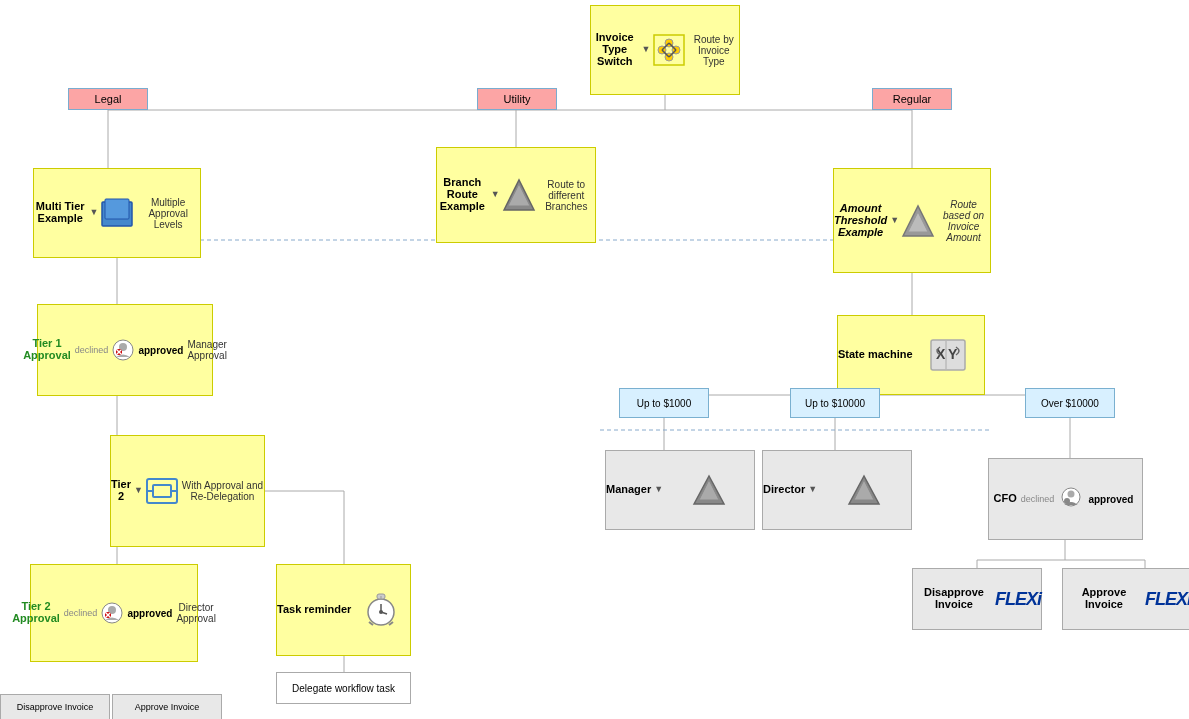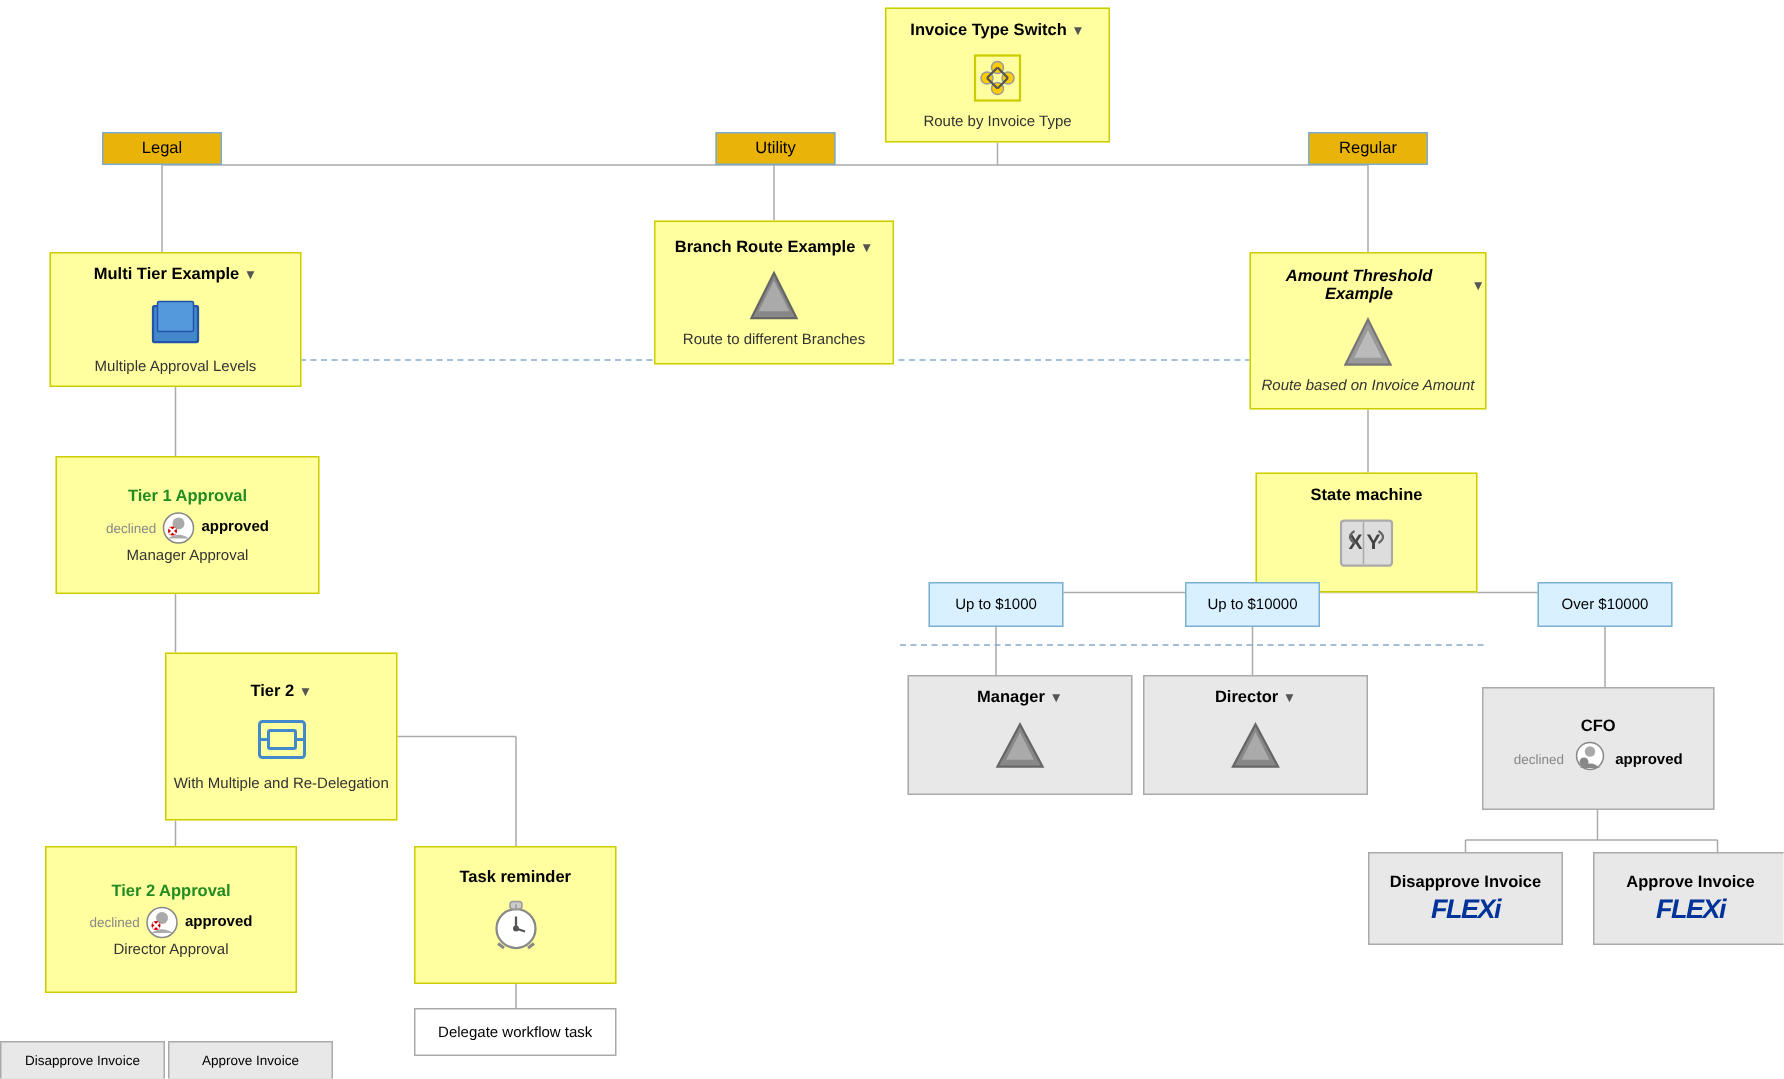--- a/index.html
+++ b/index.html
@@ -16,30 +16,29 @@
       width: 1189px;
       height: 750px;
       background: #fff;
     }
     .node {
       position: absolute;
       border: 1px solid #aaa;
       background: #fff;
       text-align: center;
       display: flex;
-      flex-direction: column;
       align-items: center;
       justify-content: center;
     }
     .node-yellow {
       background: #ffffa0;
       border: 1px solid #cccc00;
     }
     .node-blue-label {
-      background: #eab308;
+      background: #fca5a5;
       border: 1px solid #7aaccf;
       padding: 3px 8px;
       font-size: 11px;
     }
     .node-gray {
       background: #e8e8e8;
       border: 1px solid #aaa;
     }
     .node-light-blue {
       background: #d8f0ff;
@@ -277,21 +276,21 @@
       <span class="dropdown-arrow">▼</span>
     </div>
     <div class="icon-box">
       <svg width="38" height="36" viewBox="0 0 38 36">
         <rect x="4" y="6" width="30" height="24" fill="none" stroke="#4488cc" stroke-width="2" rx="2"></rect>
         <rect x="10" y="12" width="18" height="12" fill="none" stroke="#4488cc" stroke-width="2" rx="1"></rect>
         <line x1="4" y1="18" x2="10" y2="18" stroke="#4488cc" stroke-width="2"></line>
         <line x1="28" y1="18" x2="34" y2="18" stroke="#4488cc" stroke-width="2"></line>
       </svg>
     </div>
-    <div class="node-subtitle">With Multiple and Re-Delegation</div>
+    <div class="node-subtitle">With Approval and Re-Delegation</div>
   </div>
 
   <div class="node node-gray" style="left:605px; top:450px; width:150px; height:80px;">
     <div class="node-title">
       <span>Manager</span>
       <span class="dropdown-arrow">▼</span>
     </div>
     <div class="icon-box">
       <svg width="38" height="36" viewBox="0 0 38 36">
         <polygon points="4,32 19,4 34,32" fill="#888" stroke="#666" stroke-width="1.5"></polygon>

